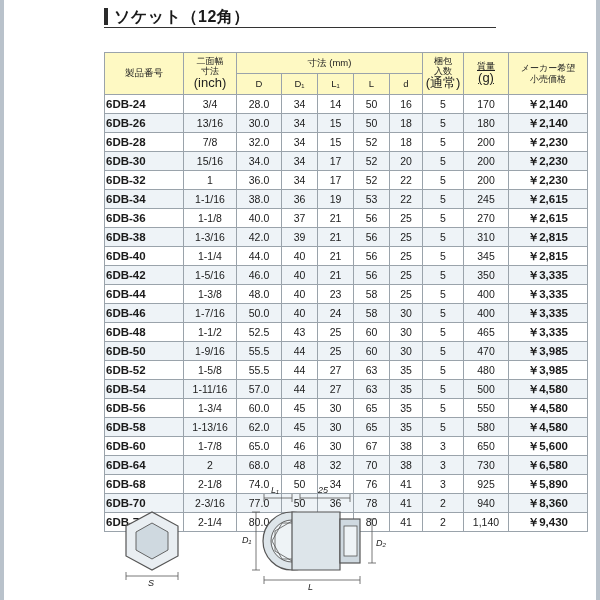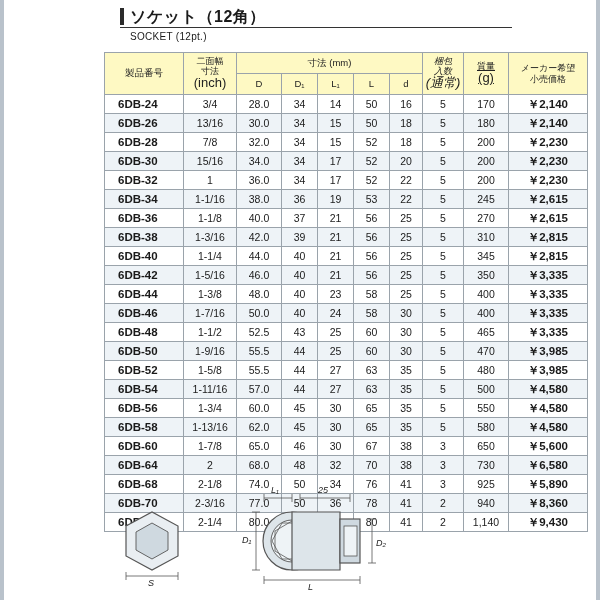--- a/index.html
+++ b/index.html
@@ -17,21 +17,21 @@
   .page {
     position: relative;
     width: 600px;
     height: 600px;
     box-sizing: border-box;
   }
 
   
   .title-block {
     position: absolute;
-    left: 120px;
+    left: 104px;
     top: 8px;
     width: 392px;
   }
   .title-main {
     display: flex;
     align-items: flex-end;
     border-bottom: 1px solid #333;
     padding-bottom: 2px;
   }
   .title-bar {
@@ -82,30 +82,30 @@
   .hdr-sub { font-size: 13px; }
 
   
   .c-model { width: 74px; margin-top: 48px; }
   .c-size  { width: 48px; }
   .c-d     { width: 40px; }
   .c-d1    { width: 31px; }
   .c-l1    { width: 31px; }
   .c-l     { width: 31px; }
   .c-dd    { width: 28px; }
-  .c-pack  { width: 36px; font-style: italic; }
+  .c-pack  { width: 36px; }
   .c-mass  { width: 40px; text-decoration: underline; }
   .c-price { width: 74px; }
 
   .spec-table tbody tr:nth-child(odd) { background: #ffffff; }
   .spec-table tbody tr:nth-child(even) { background: #eef3f7; }
 
   td.model {
     text-align: left;
-    padding-left: 13px;
+    padding-left: 1px;
     font-weight: bold;
     font-size: 11.5px;
   }
   td.price {
     text-align: right;
     padding-right: 19px;
     font-weight: bold;
     font-size: 11.5px;
   }
   td.num { font-size: 10.5px; }
@@ -135,21 +135,20 @@
 </head>
 <body>
 
 <div class="page">
 
   <div class="title-block">
     <div class="title-main">
       <div class="title-bar"></div>
       <div class="title-jp">ソケット（12角）</div>
     </div>
-    <div class="title-sub">SOCKET (12pt.)</div>
   </div>
 
   <table class="spec-table">
     <thead>
       <tr>
         <th class="c-model" rowspan="2">製品番号</th>
         <th class="c-size" rowspan="2">
           <div class="hdr-two-line">二面幅</div>
           <div class="hdr-two-line">寸法</div>
           <div class="hdr-sub">(inch)</div>

